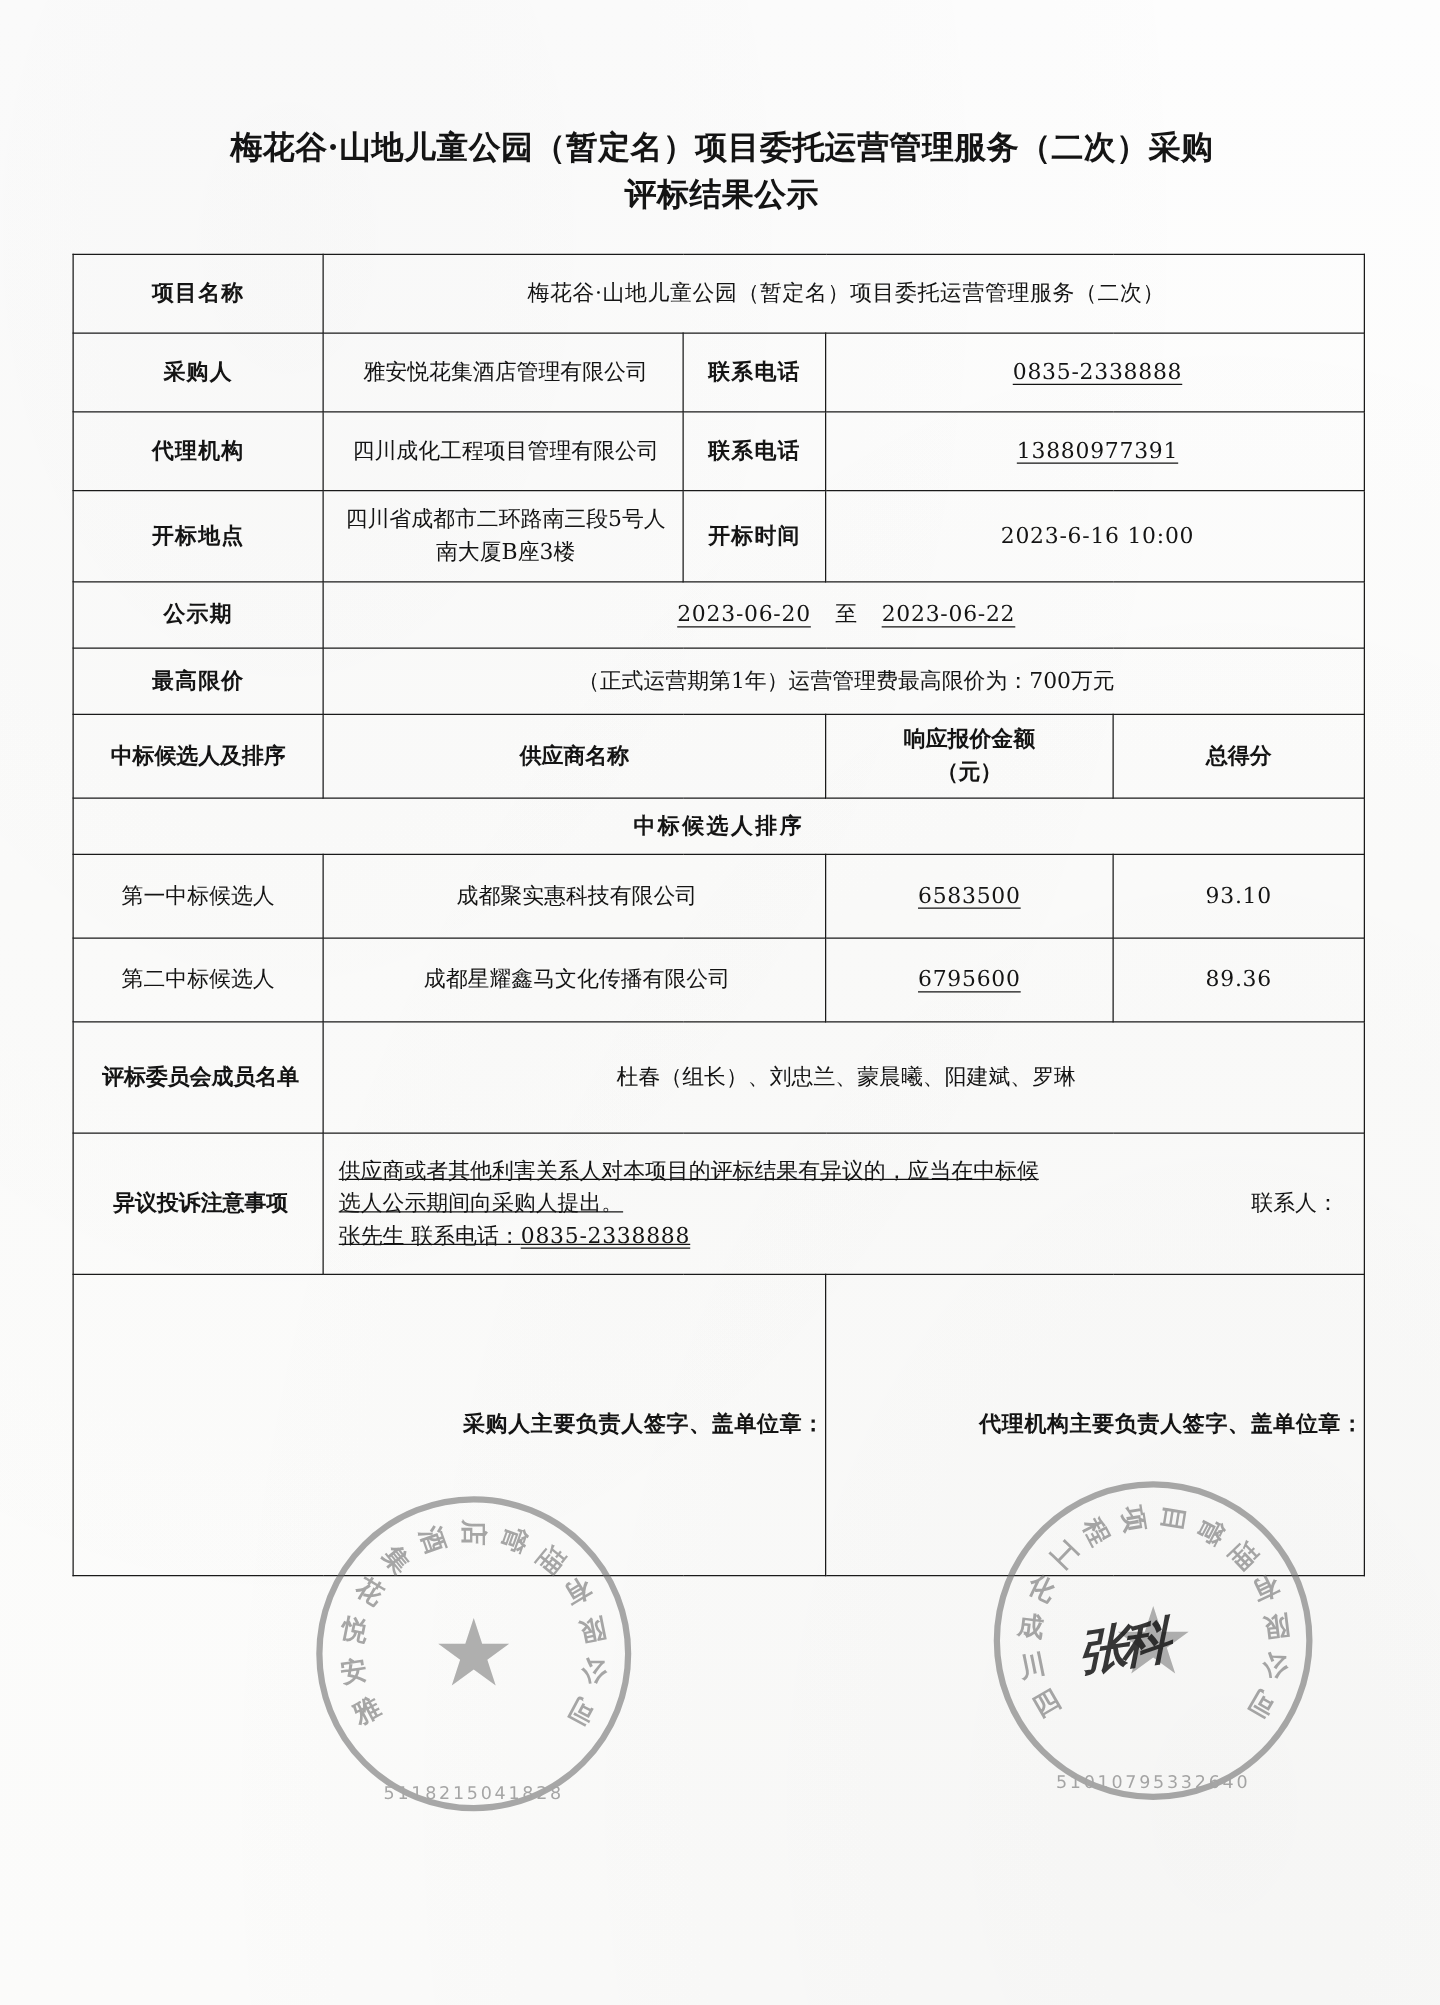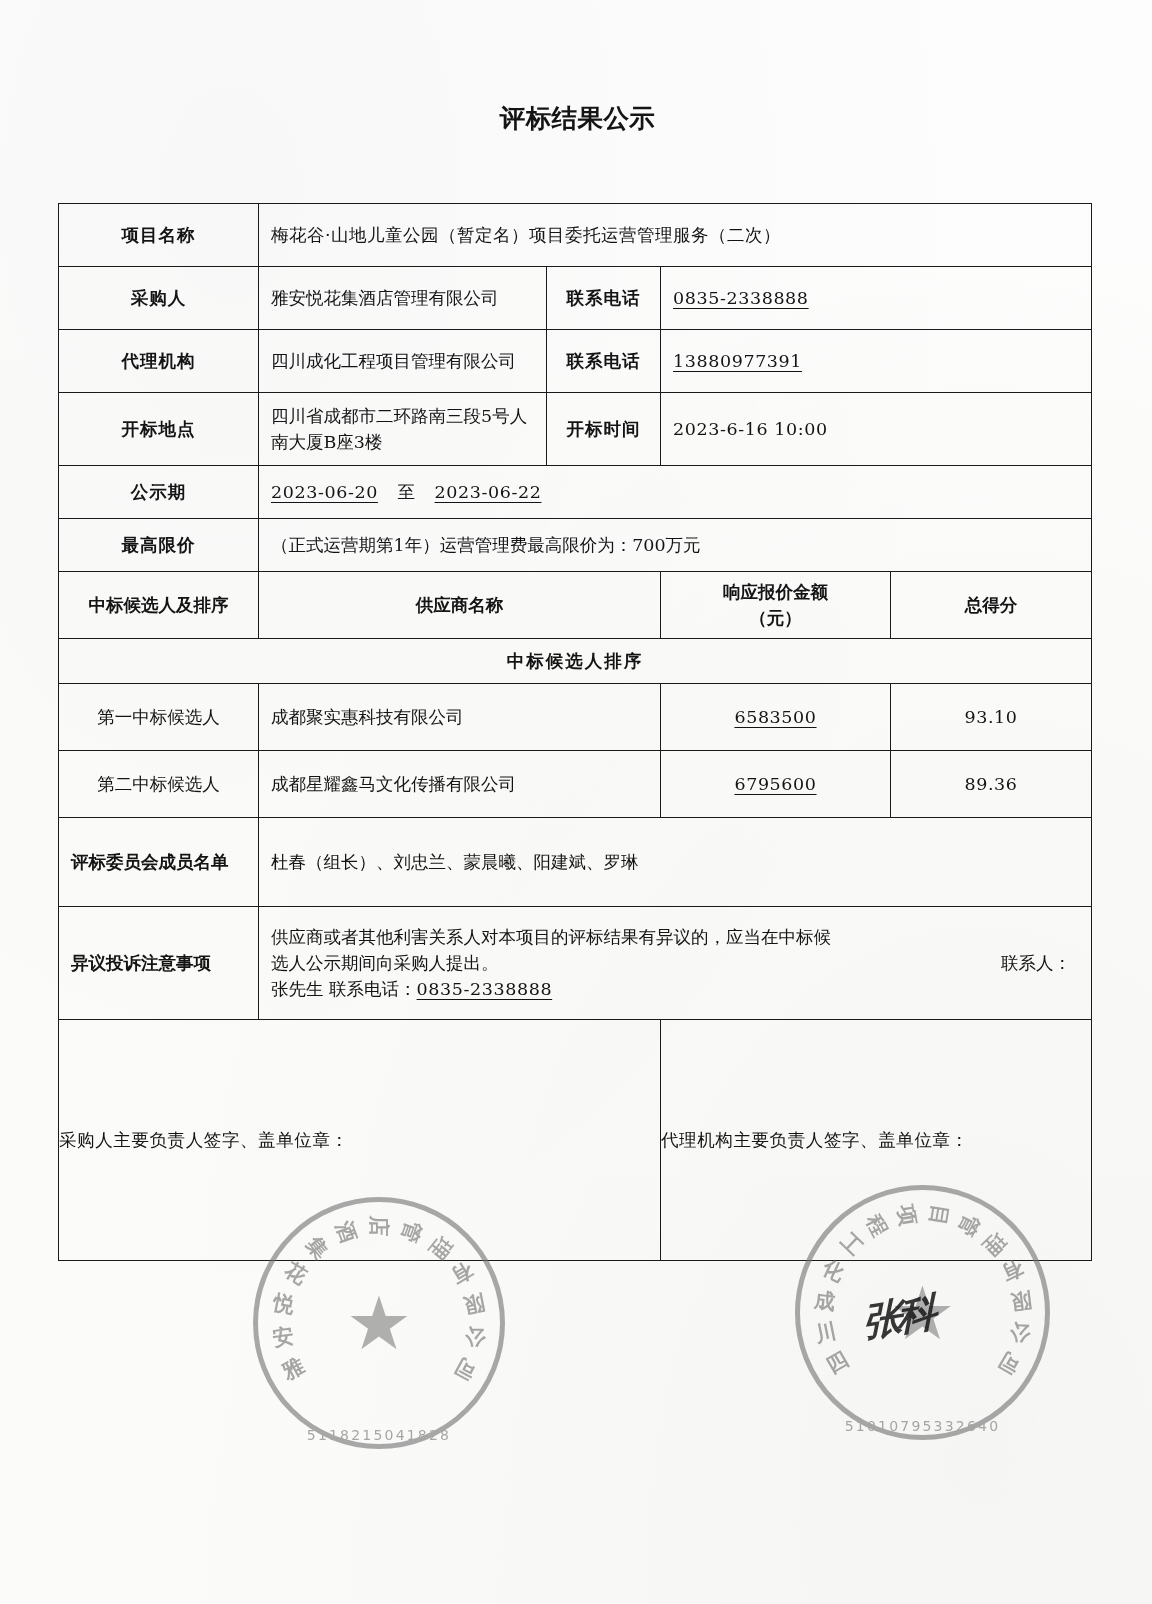--- a/index.html
+++ b/index.html
@@ -59,21 +59,21 @@
     vertical-align: middle;
     font-size: 17.5px;
     line-height: 1.5;
   }
   .lbl {
     text-align: center;
     font-weight: bold;
     letter-spacing: 1px;
   }
   .val {
-    text-align: left;
+    text-align: center;
     padding-left: 12px !important;
     padding-right: 8px !important;
   }
   .val-big {
     font-size: 18px;
     letter-spacing: 0.5px;
   }
   .ctr {
     text-align: center;
   }
@@ -101,34 +101,35 @@
   }
   .col-hdr {
     text-align: center;
     font-weight: bold;
     font-size: 17.5px;
     line-height: 1.38;
   }
   .sig-cell {
     height: 240px;
     vertical-align: middle;
-    text-align: left;
-    font-weight: normal;
+    text-align: right;
+    font-weight: bold;
     font-size: 17.5px;
     letter-spacing: 0.6px;
     position: relative;
   }
   .sig-text {
     position: relative;
     z-index: 3;
   }
   .para {
     padding: 10px 14px 10px 12px !important;
     line-height: 1.62;
     font-size: 17.5px;
+    text-decoration: underline;
   }
   .contact-right {
     float: right;
     padding-right: 6px;
   }
 
   
   .stamp {
     position: absolute;
     border-radius: 50%;
@@ -203,20 +204,21 @@
   }
 </style>
 </head>
 <body>
 
 <div class="paper"></div>
 
 <div class="sheet">
 
   <div class="doc-title">
+    <div>梅花谷·山地儿童公园（暂定名）项目委托运营管理服务（二次）采购</div>
     <div>评标结果公示</div>
   </div>
 
   <div class="tbl-wrap">
     <table class="main">
       <colgroup>
         <col style="width:200px">
         <col style="width:288px">
         <col style="width:114px">
         <col style="width:230px">

